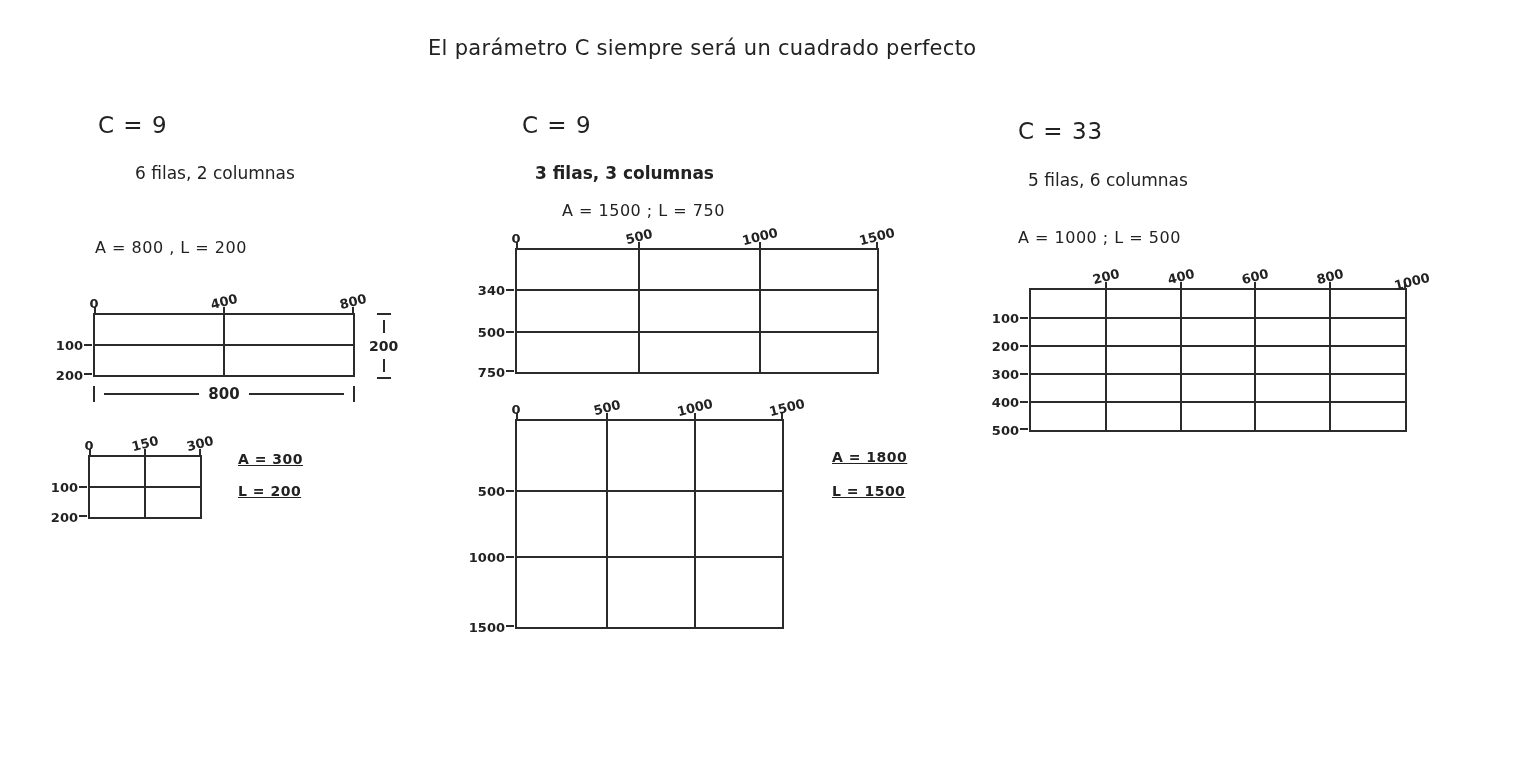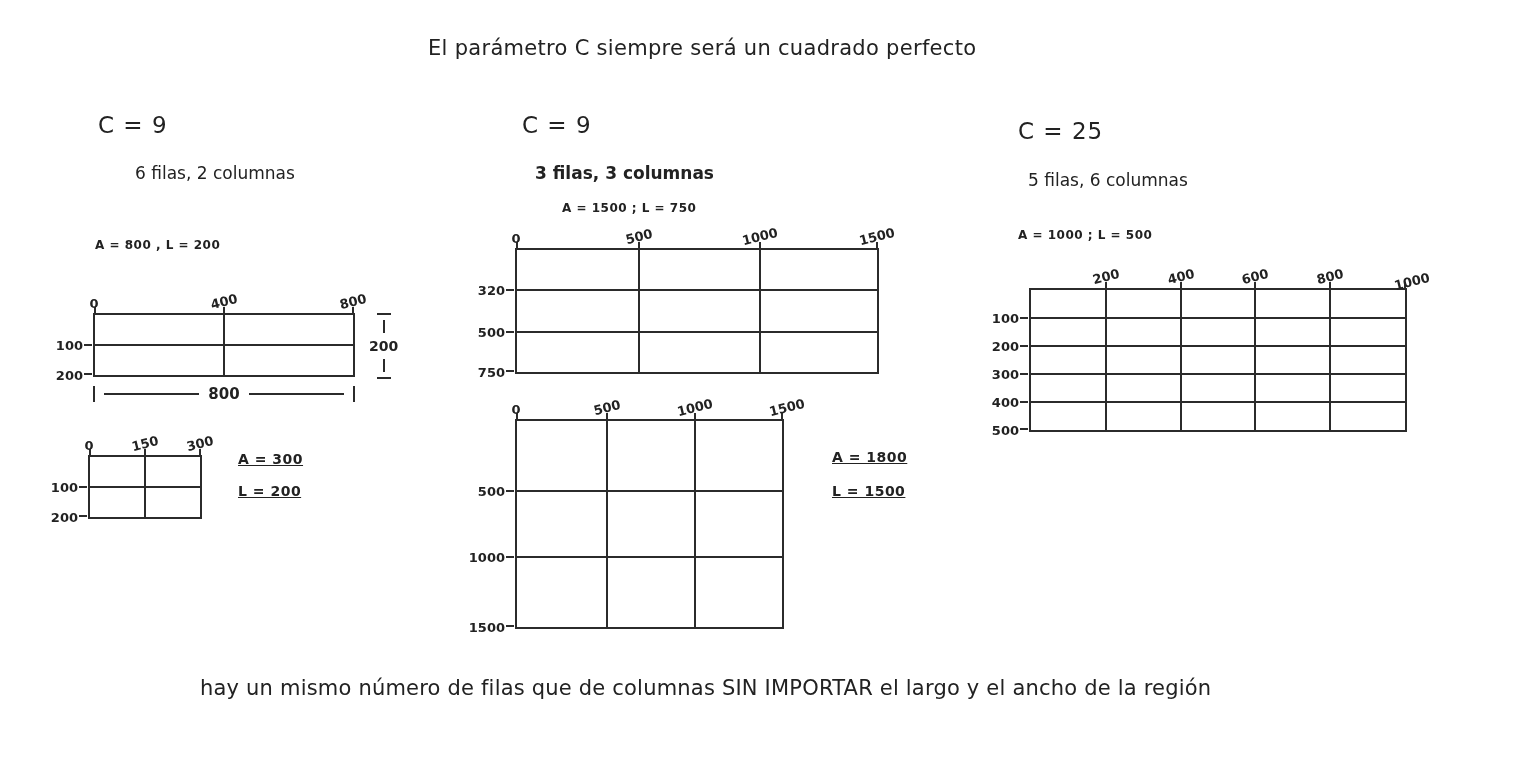--- a/index.html
+++ b/index.html
@@ -4,21 +4,21 @@
 <style>
   html,body{margin:0;padding:0;background:#ffffff;}
   .canvas{
     position:relative;width:1532px;height:757px;background:#ffffff;
     font-family:"DejaVu Sans",sans-serif;color:#222;overflow:hidden;
   }
   .abs{position:absolute;white-space:nowrap;}
   .title{font-size:21px;letter-spacing:.3px;}
   .heading{font-size:23px;letter-spacing:1px;}
   .subtitle{font-size:17px;}
-  .caption{font-size:12px;font-weight:700;letter-spacing:.5px;}
+  .caption{font-size:16px;font-weight:400;letter-spacing:.5px;}
   .grid{position:absolute;border:2px solid #2b2b2b;}
   .vline{position:absolute;top:0;bottom:0;width:2px;background:#2b2b2b;}
   .hline{position:absolute;left:0;right:0;height:2px;background:#2b2b2b;}
   .tick-t{position:absolute;width:2px;height:7px;background:#2b2b2b;top:-8px;}
   .tick-l{position:absolute;height:2px;width:8px;background:#2b2b2b;left:-11px;}
   .axis-top{
     position:absolute;top:-21px;font-size:13px;font-weight:700;white-space:nowrap;
     transform:translateX(-50%) rotate(-14deg);
   }
   .axis-top.zero{transform:translateX(-60%) rotate(0deg);top:-19px;}
@@ -109,21 +109,21 @@
     <div class="tick-t" style="left:calc(34% - 1px);"></div>
     <div class="tick-t" style="left:calc(67.5% - 1px);"></div>
     <div class="tick-t" style="left:calc(100% - 1px);"></div>
     <div class="tick-l" style="top:calc(33% - 1px);"></div>
     <div class="tick-l" style="top:calc(67% - 1px);"></div>
     <div class="tick-l" style="top:calc(100% - 2px);"></div>
     <span class="axis-top zero" style="left:0;">0</span>
     <span class="axis-top" style="left:34%;">500</span>
     <span class="axis-top" style="left:67.5%;">1000</span>
     <span class="axis-top" style="left:100%;">1500</span>
-    <span class="axis-left" style="top:33%;">320</span>
+    <span class="axis-left" style="top:33%;">340</span>
     <span class="axis-left" style="top:67%;">500</span>
     <span class="axis-left" style="top:100%;">750</span>
   </div>
 
   <div class="grid" style="left:515px;top:419px;width:265px;height:206px;">
     <div class="vline" style="left:calc(34% - 1px);"></div>
     <div class="vline" style="left:calc(67% - 1px);"></div>
     <div class="hline" style="top:calc(34% - 1px);"></div>
     <div class="hline" style="top:calc(66% - 1px);"></div>
     <div class="tick-t" style="left:-1px;"></div>
@@ -137,21 +137,21 @@
     <span class="axis-top" style="left:34%;">500</span>
     <span class="axis-top" style="left:67%;">1000</span>
     <span class="axis-top" style="left:102%;">1500</span>
     <span class="axis-left" style="top:34%;">500</span>
     <span class="axis-left" style="top:66%;">1000</span>
     <span class="axis-left" style="top:100%;">1500</span>
     <span class="side" style="left:calc(100% + 50px);top:28px;">A = 1800</span>
     <span class="side" style="left:calc(100% + 50px);top:62px;">L = 1500</span>
   </div>
 
-  <div class="abs heading" style="left:1018px;top:118px;">C = 25</div>
+  <div class="abs heading" style="left:1018px;top:118px;">C = 33</div>
   <div class="abs subtitle" style="left:1028px;top:170px;">5 filas, 6 columnas</div>
   <div class="abs caption" style="left:1018px;top:228px;">A = 1000  ;   L = 500</div>
 
   <div class="grid" style="left:1029px;top:288px;width:374px;height:140px;">
     <div class="vline" style="left:calc(20% - 1px);"></div>
     <div class="vline" style="left:calc(40% - 1px);"></div>
     <div class="vline" style="left:calc(60% - 1px);"></div>
     <div class="vline" style="left:calc(80% - 1px);"></div>
     <div class="hline" style="top:calc(20% - 1px);"></div>
     <div class="hline" style="top:calc(40% - 1px);"></div>
@@ -172,15 +172,14 @@
     <span class="axis-top" style="left:60%;">600</span>
     <span class="axis-top" style="left:80%;">800</span>
     <span class="axis-top" style="left:102%;top:-16px;">1000</span>
     <span class="axis-left" style="top:20%;">100</span>
     <span class="axis-left" style="top:40%;">200</span>
     <span class="axis-left" style="top:60%;">300</span>
     <span class="axis-left" style="top:80%;">400</span>
     <span class="axis-left" style="top:100%;">500</span>
   </div>
 
-  <div class="abs footer-line" style="left:200px;top:676px;">hay un mismo número de filas que de columnas SIN IMPORTAR el largo y el ancho de la región</div>
 
 </div>
 
 </body></html>

